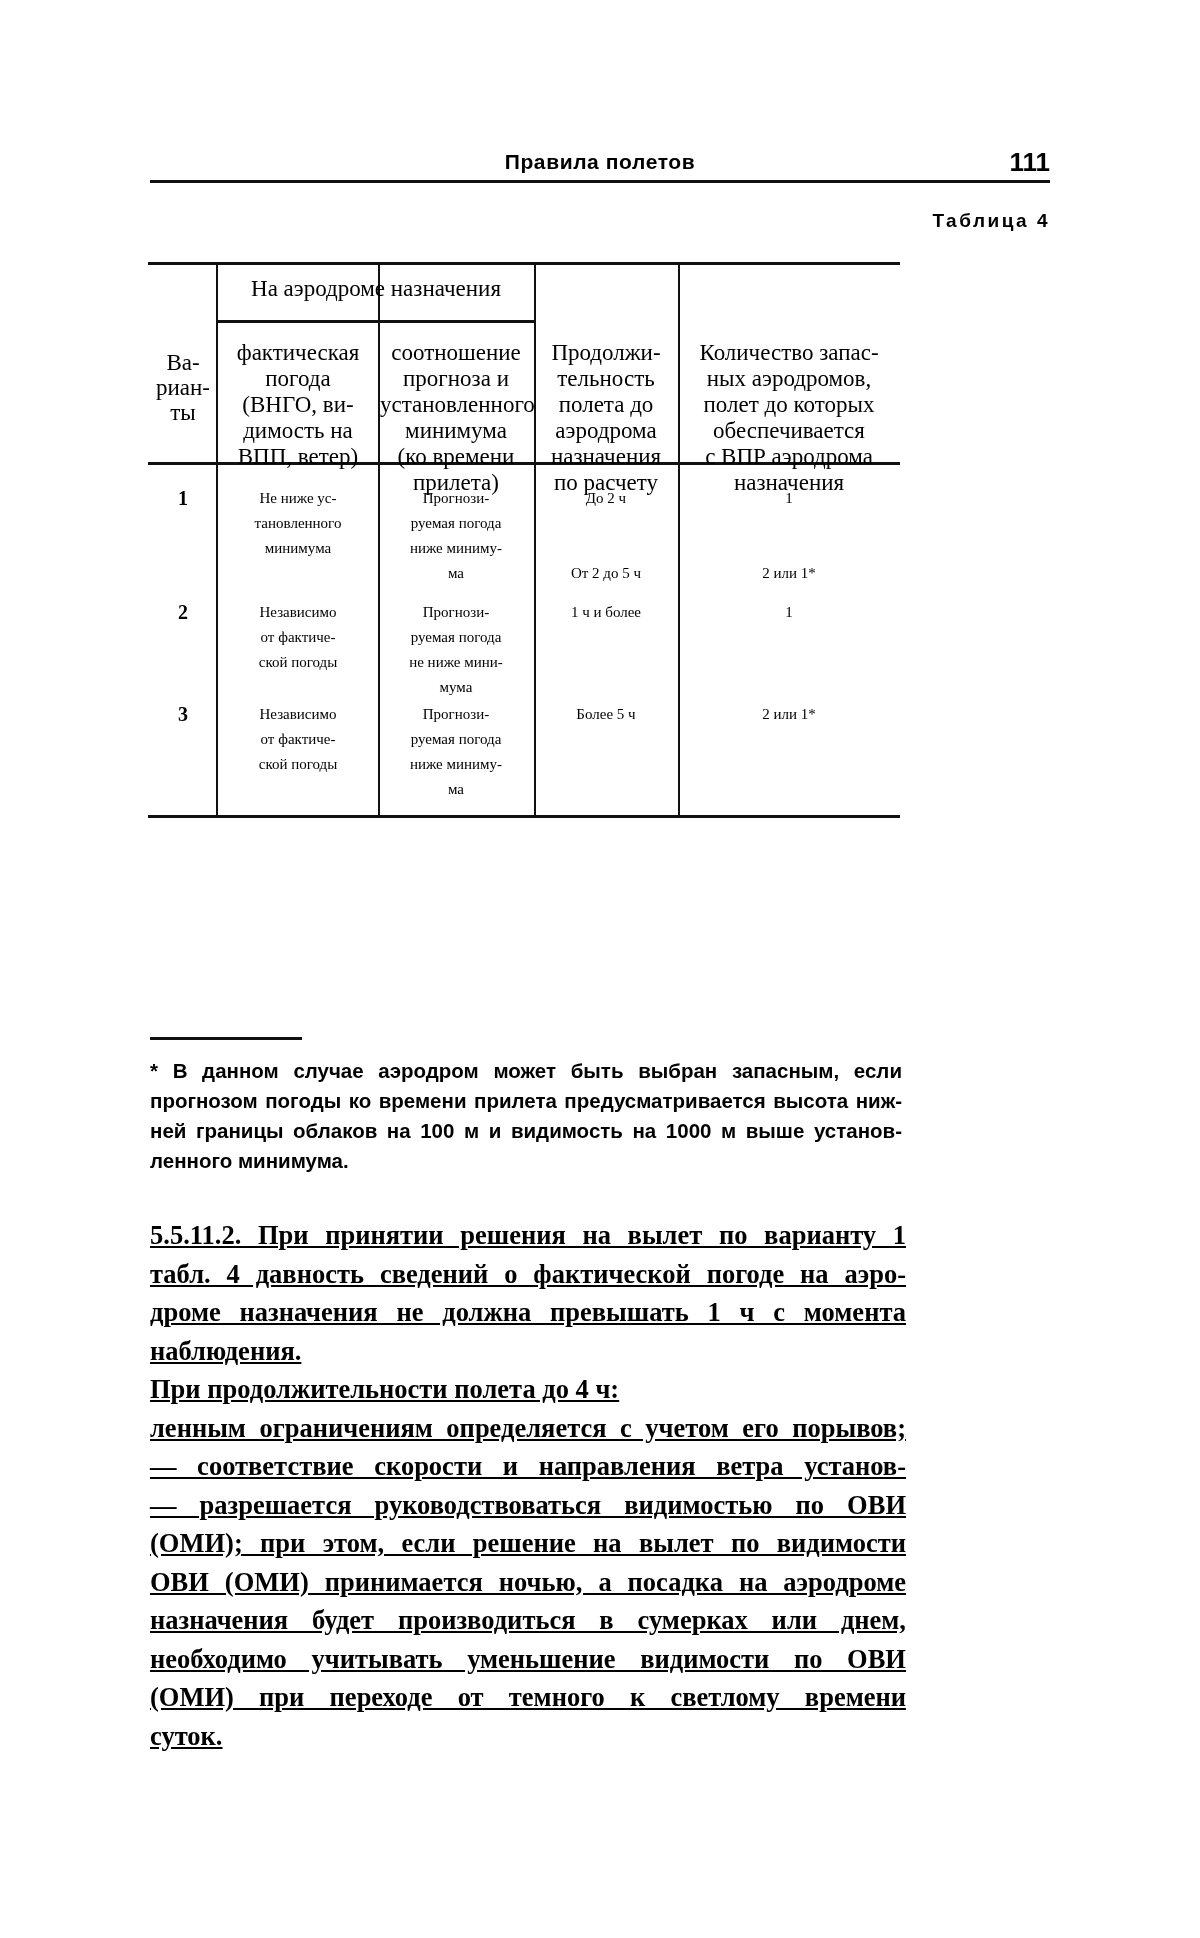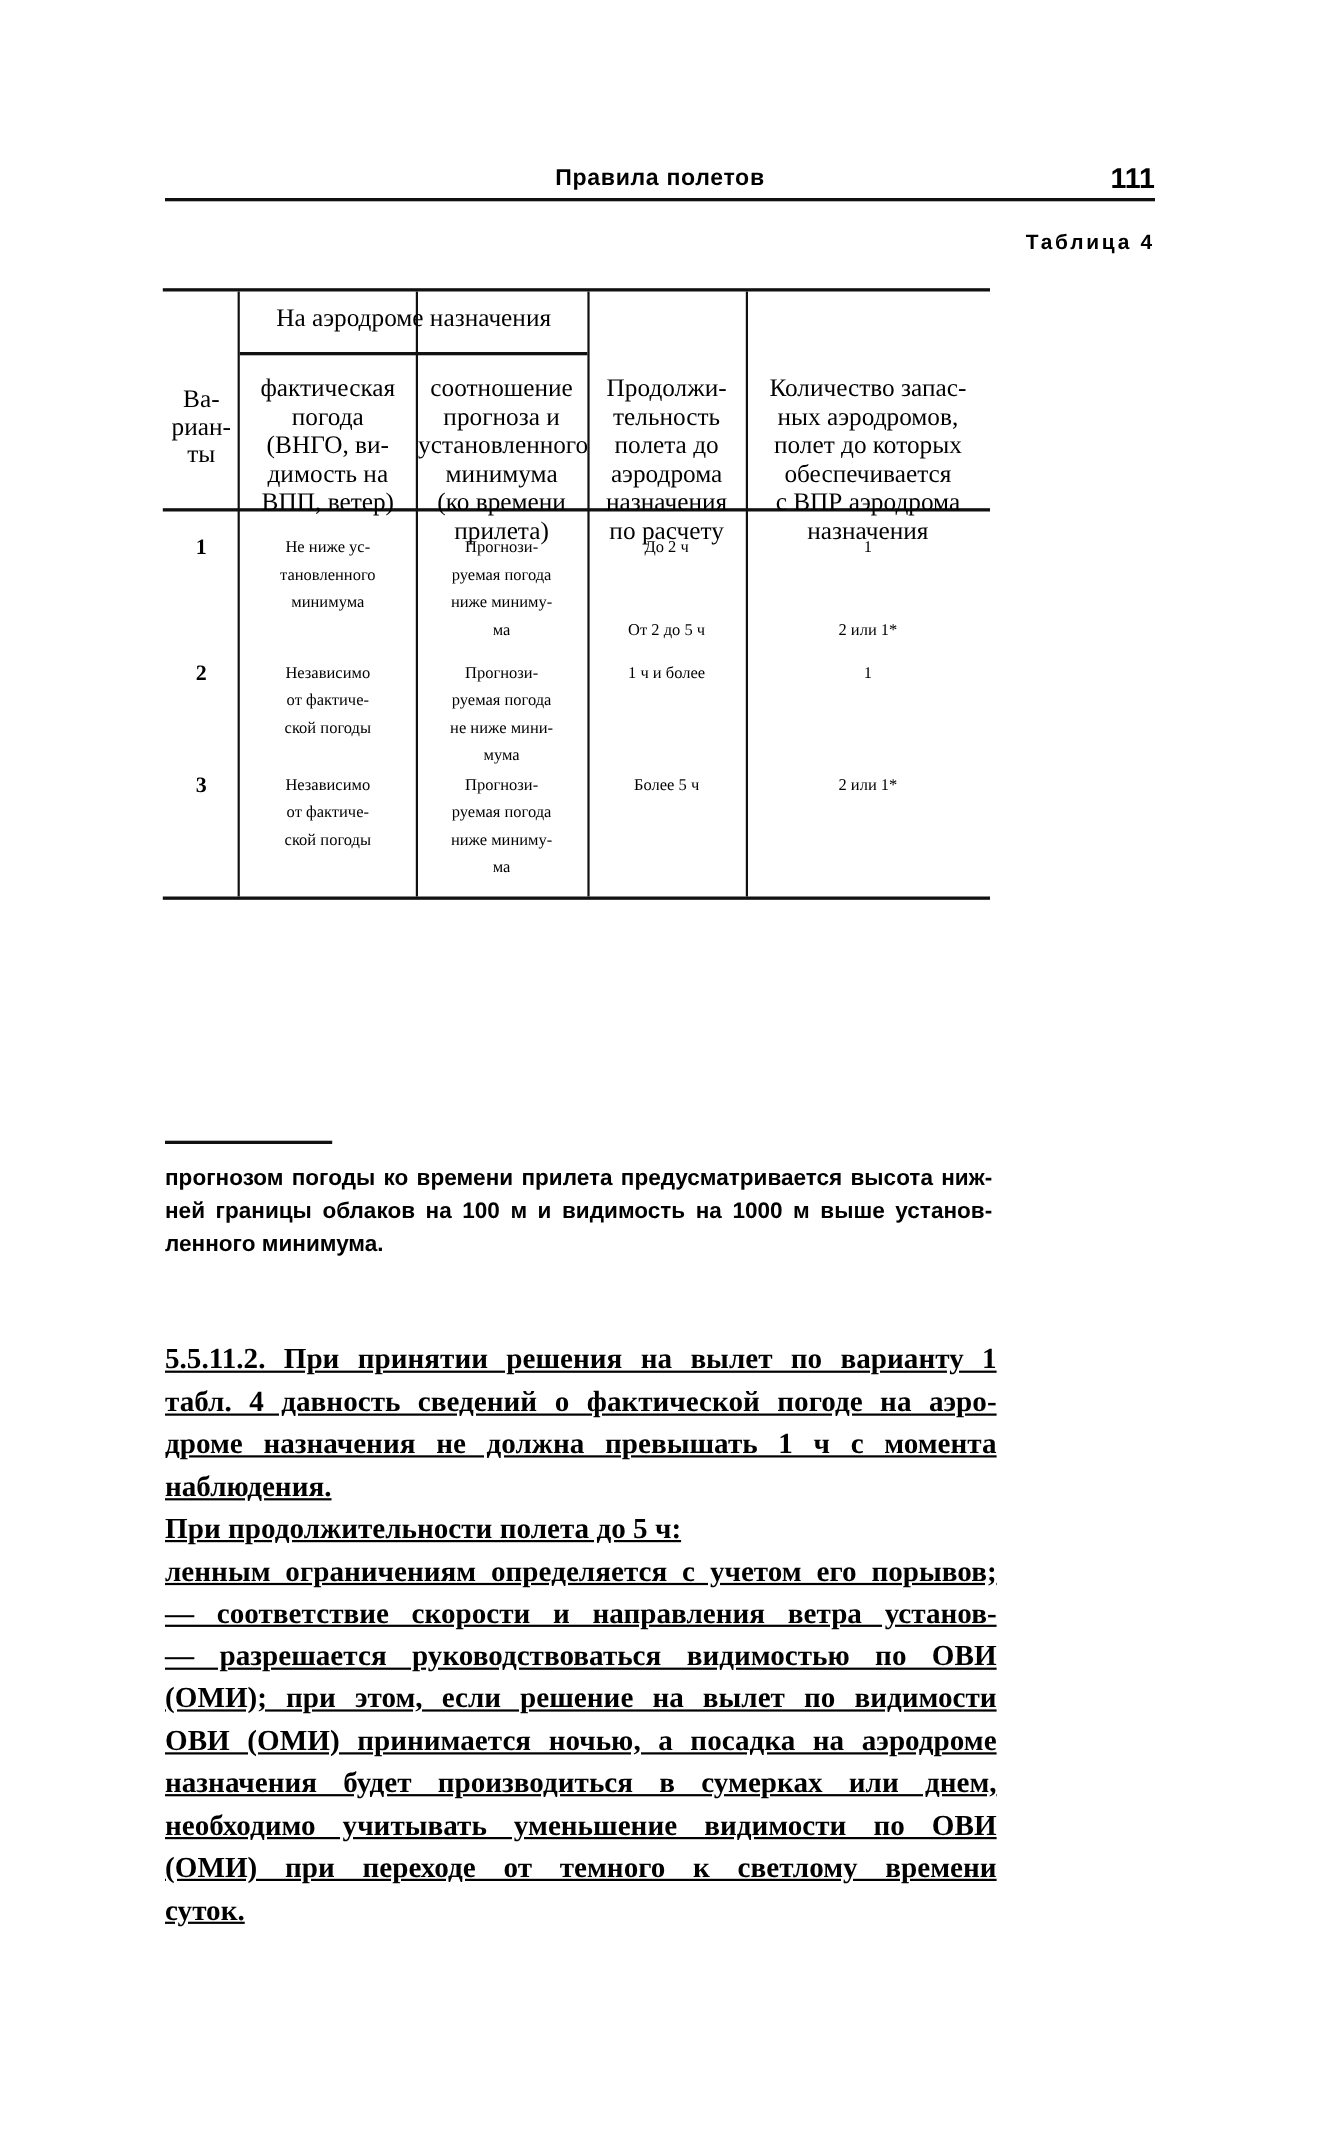--- a/index.html
+++ b/index.html
@@ -274,31 +274,32 @@
     <div class="cell b-c2 r3-y" style="white-space:pre-line;">Прогнози-
 руемая погода
 ниже миниму-
 ма</div>
     <div class="cell b-c3 r3-y">Более 5 ч</div>
     <div class="cell b-c4 r3-y">2 или 1*</div>
   </div>
 
   <div class="fn-rule"></div>
   <div class="footnote">
+    <span class="fl just">* В данном случае аэродром может быть выбран запасным, если</span>
     <span class="fl just">прогнозом погоды ко времени прилета предусматривается высота ниж-</span>
     <span class="fl just">ней границы облаков на 100 м и видимость на 1000 м выше установ-</span>
     <span class="fl">ленного минимума.</span>
   </div>
 
   <div class="body">
     <span class="ln just">5.5.11.2. При принятии решения на вылет по варианту 1</span>
     <span class="ln just">табл. 4 давность сведений о фактической погоде на аэро-</span>
     <span class="ln just">дроме назначения не должна превышать 1 ч с момента</span>
     <span class="ln">наблюдения.</span>
-    <span class="ln">При продолжительности полета до 5 ч:</span>
+    <span class="ln">При продолжительности полета до 4 ч:</span>
     <span class="ln just">ленным ограничениям определяется с учетом его порывов;</span>
     <span class="ln just">— соответствие скорости и направления ветра установ-</span>
     <span class="ln just">— разрешается руководствоваться видимостью по ОВИ</span>
     <span class="ln just">(ОМИ); при этом, если решение на вылет по видимости</span>
     <span class="ln just">ОВИ (ОМИ) принимается ночью, а посадка на аэродроме</span>
     <span class="ln just">назначения будет производиться в сумерках или днем,</span>
     <span class="ln just">необходимо учитывать уменьшение видимости по ОВИ</span>
     <span class="ln just">(ОМИ) при переходе от темного к светлому времени</span>
     <span class="ln">суток.</span>
   </div>

